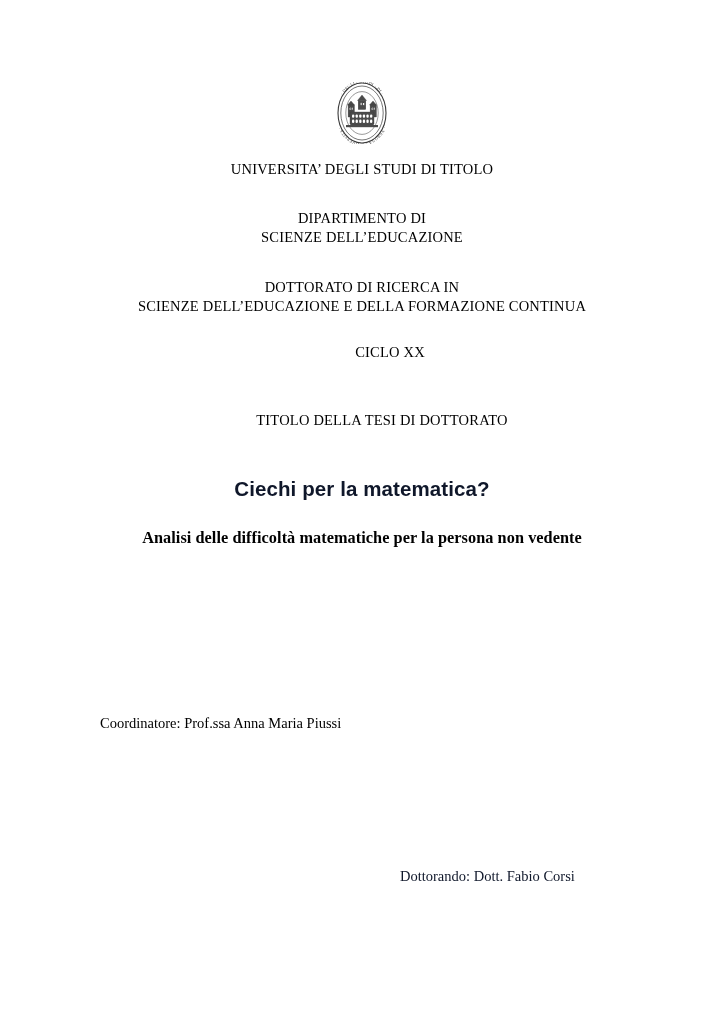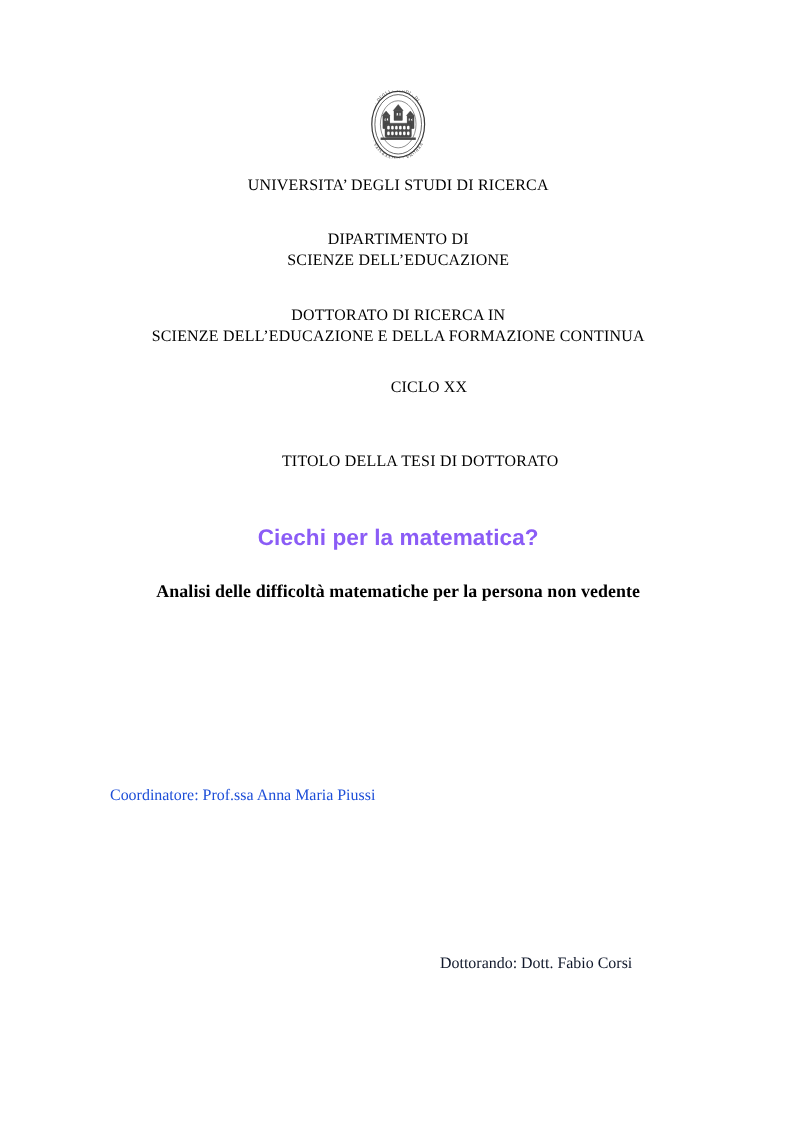--- a/index.html
+++ b/index.html
@@ -67,21 +67,21 @@
     position: absolute;
     top: 477px;
     left: 0;
     width: 724px;
     text-align: center;
     font-family: "Liberation Sans", "DejaVu Sans", sans-serif;
     font-weight: bold;
     font-size: 20.5px;
     line-height: 24px;
     letter-spacing: 0.1px;
-    color: #8b5cf6;
+    color: #0f172a;
   }
   .title-sub {
     position: absolute;
     top: 528px;
     left: 0;
     width: 724px;
     text-align: center;
     font-family: Liberation Serif, serif;
     font-weight: bold;
     font-size: 16.3px;
@@ -90,21 +90,21 @@
     color: #000;
   }
 
   
   .credit {
     position: absolute;
     left: 100px;
     font-family: "Liberation Serif", "DejaVu Serif", serif;
     font-size: 14.5px;
     line-height: 19px;
-    color: #1d4ed8;
+    color: #000000;
     white-space: pre;
   }
   #coordinator-line { top: 714px; }
   #tutor-line       { top: 784px; }
 
   .credit-right {
     position: absolute;
     left: 400px;
     font-family: "Liberation Serif", "DejaVu Serif", serif;
     font-size: 14.5px;
@@ -170,21 +170,21 @@
         <rect x="27.2" y="37.6" width="2.3" height="3.4" rx="1.1"></rect>
         <rect x="30.8" y="37.6" width="2.3" height="3.4" rx="1.1"></rect>
         <rect x="34.4" y="37.6" width="2.3" height="3.4" rx="1.1"></rect>
         <rect x="38" y="37.6" width="2.3" height="3.4" rx="1.1"></rect>
       </g>
 
       <rect x="14" y="43" width="32" height="2.2" fill="#4a4a4a"></rect>
     </svg>
   </div>
 
-  <div class="line" id="university-line">UNIVERSITA’ DEGLI STUDI DI RICERCA</div>
+  <div class="line" id="university-line">UNIVERSITA’ DEGLI STUDI DI TITOLO</div>
 
   <div class="line" id="department-block">DIPARTIMENTO DI
 SCIENZE DELL’EDUCAZIONE</div>
 
   <div class="line" id="doctorate-block">DOTTORATO DI RICERCA IN
 SCIENZE DELL’EDUCAZIONE E DELLA FORMAZIONE CONTINUA</div>
 
   <div class="line" id="cycle-line">CICLO XX</div>
 
   <div class="line" id="thesis-label-line">TITOLO DELLA TESI DI DOTTORATO</div>

